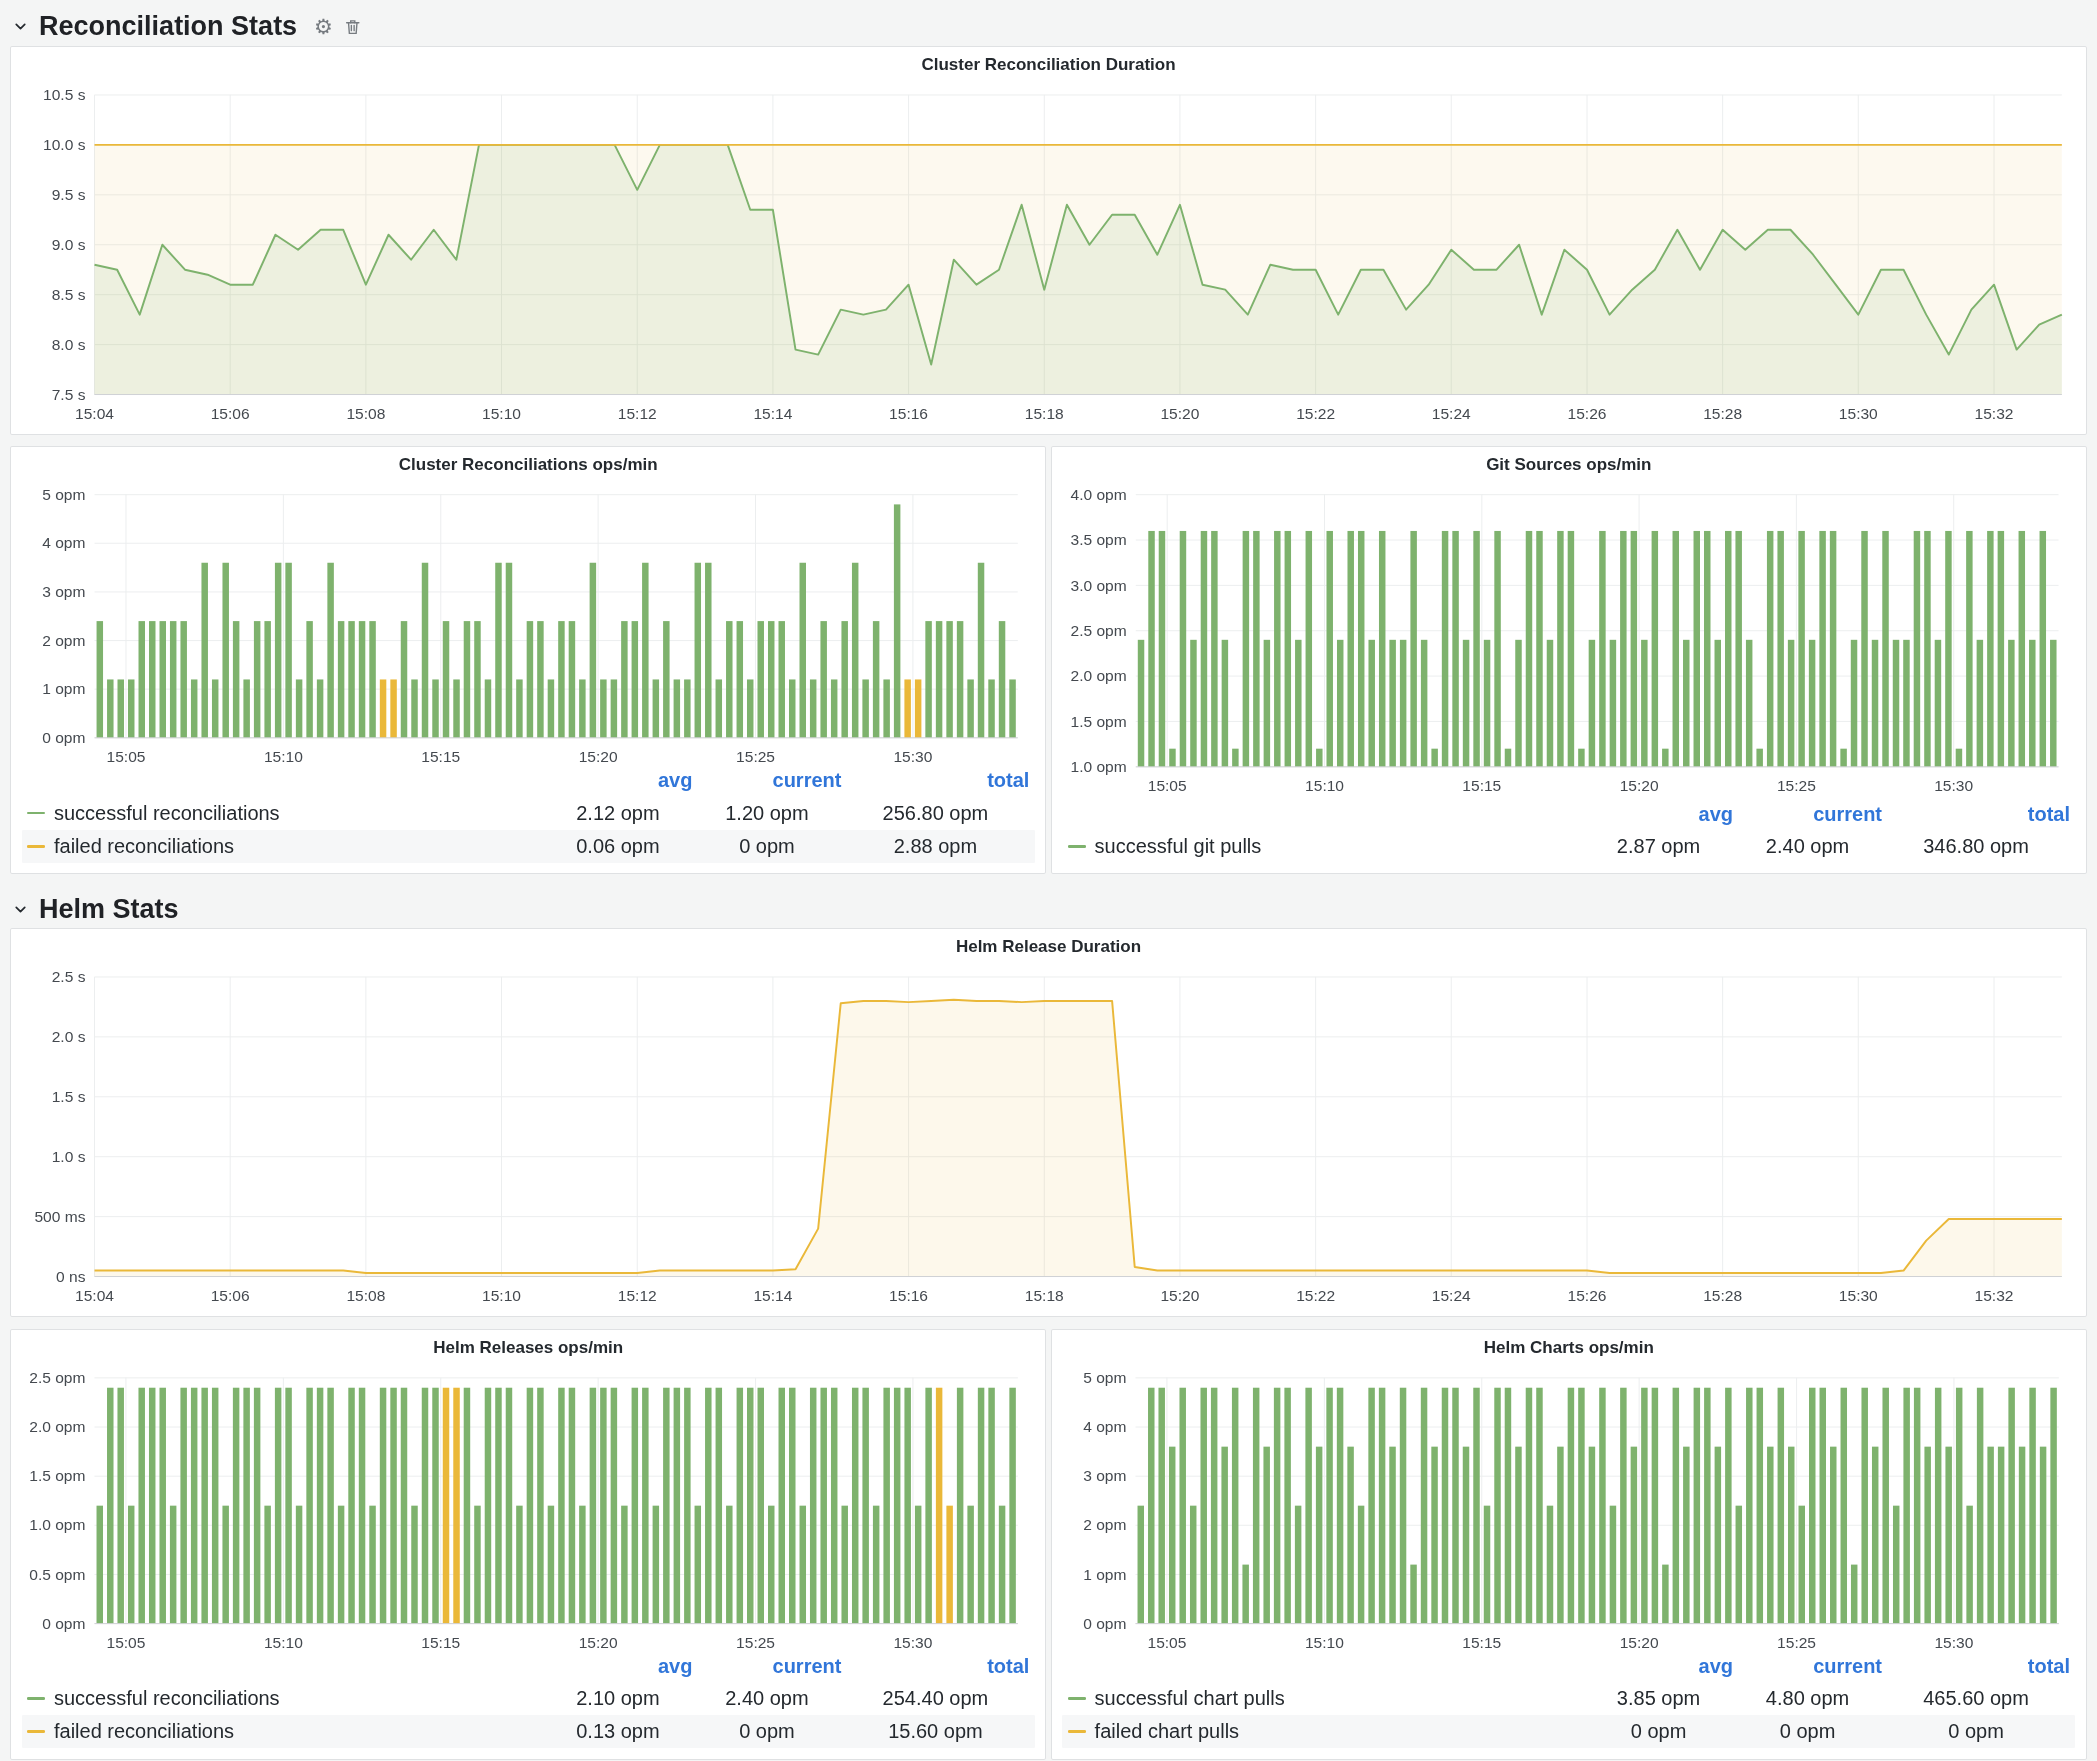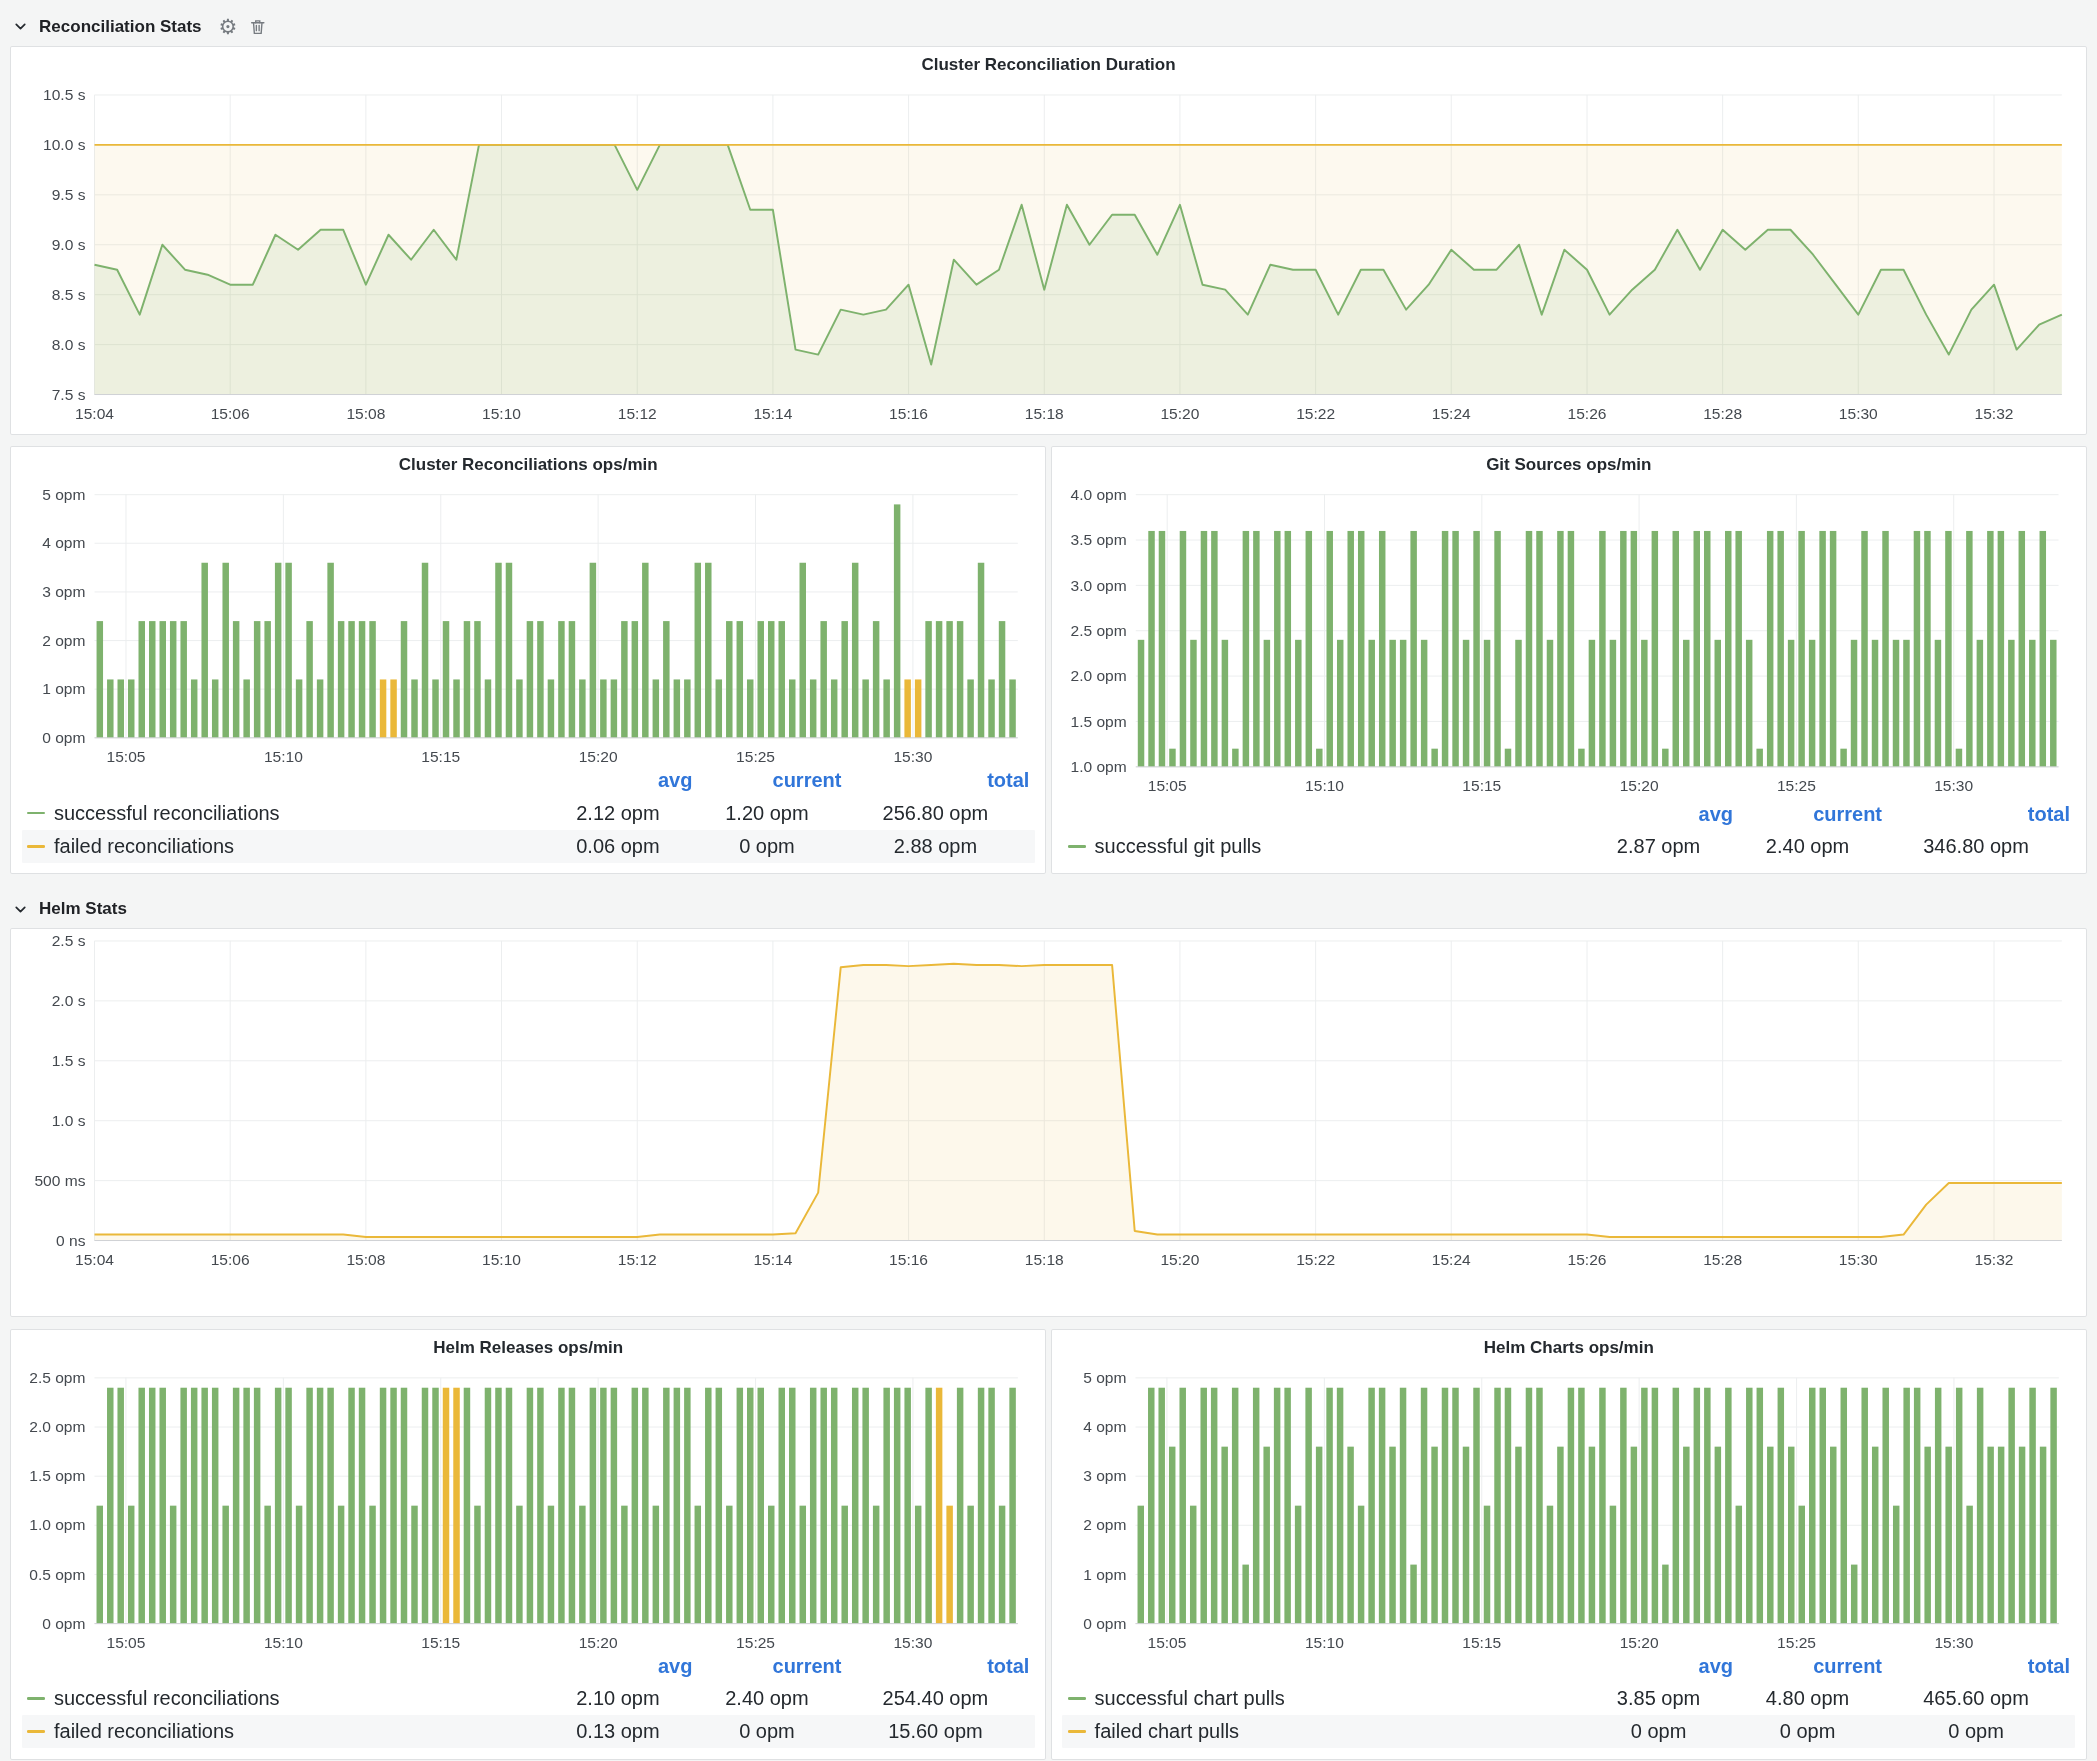--- a/index.html
+++ b/index.html
@@ -1,18 +1,18 @@
 <!DOCTYPE html>
 <html style="font-size:10.4px"><head>
 <meta charset="utf-8">
 <style>
   html,body{margin:0;padding:0;background:#f4f5f5;font-family:"Liberation Sans",sans-serif;color:#24292e;}
   .dashboard{width:2097px;box-sizing:border-box;padding:7.8px 10.4px 13px;}
   .section-header{display:flex;align-items:center;gap:10.4px;height:38px;margin-left:1.3px;cursor:pointer;}
-  .section-title{font-size:17px;font-weight:700;color:#202226;}
+  .section-title{font-size:27px;font-weight:700;color:#202226;}
   .icon-btn{display:flex;align-items:center;color:#767b80;cursor:pointer;}
   .gear{font-size:21px;line-height:1;color:#767b80;margin-left:6.5px;}
   .row{display:flex;gap:5px;margin-top:11.7px;}
   .panel{background:#ffffff;border:0.6px solid #dfe1e3;border-radius:1.9px;display:flex;flex-direction:column;box-sizing:border-box;}
   .panel-full{width:100%;}
   .half{flex:1 1 0;min-width:0;}
   #p0,#p3{height:389px;}
   .row2 .panel{height:428px;}
   .row3 .panel{height:431px;}
   .panel-header{height:36px;display:flex;align-items:center;justify-content:center;flex:0 0 auto;cursor:pointer;}
@@ -390,20 +390,23 @@
   <div class="section-header" style="margin-top:15.6px;">
     <span style="display:flex;">
       <svg width="17" height="17" viewBox="0 0 24 24">
           <path d="M6 9l6 6 6-6" fill="none" stroke="#24292e" stroke-width="2.4" stroke-linecap="round" stroke-linejoin="round"></path>
         </svg>
     </span>
     <span class="section-title">Helm Stats</span>
   </div>
 
   <div class="panel panel-full" id="p3">
+    <div class="panel-header">
+      <h2 class="panel-title">Helm Release Duration</h2>
+    </div>
     <div class="chart"><svg xmlns="http://www.w3.org/2000/svg" width="2062" height="352" viewBox="0 0 3180 542">
           <line x1="118" x2="3152" y1="480.0" y2="480.0" stroke="#ebedee" stroke-width="1.5"></line>
           <line x1="118" x2="3152" y1="387.6" y2="387.6" stroke="#ebedee" stroke-width="1.5"></line>
           <line x1="118" x2="3152" y1="295.2" y2="295.2" stroke="#ebedee" stroke-width="1.5"></line>
           <line x1="118" x2="3152" y1="202.8" y2="202.8" stroke="#ebedee" stroke-width="1.5"></line>
           <line x1="118" x2="3152" y1="110.4" y2="110.4" stroke="#ebedee" stroke-width="1.5"></line>
           <line x1="118" x2="3152" y1="18.0" y2="18.0" stroke="#ebedee" stroke-width="1.5"></line>
           <line x1="118.0" x2="118.0" y1="18" y2="480" stroke="#ebedee" stroke-width="1.5"></line>
           <line x1="327.2" x2="327.2" y1="18" y2="480" stroke="#ebedee" stroke-width="1.5"></line>
           <line x1="536.5" x2="536.5" y1="18" y2="480" stroke="#ebedee" stroke-width="1.5"></line>

